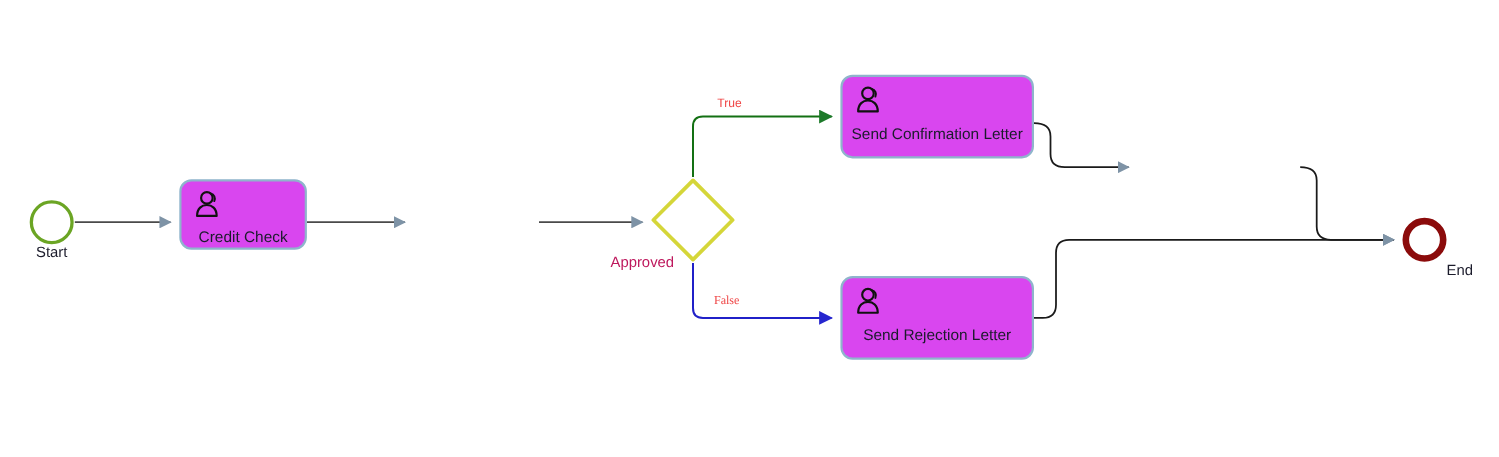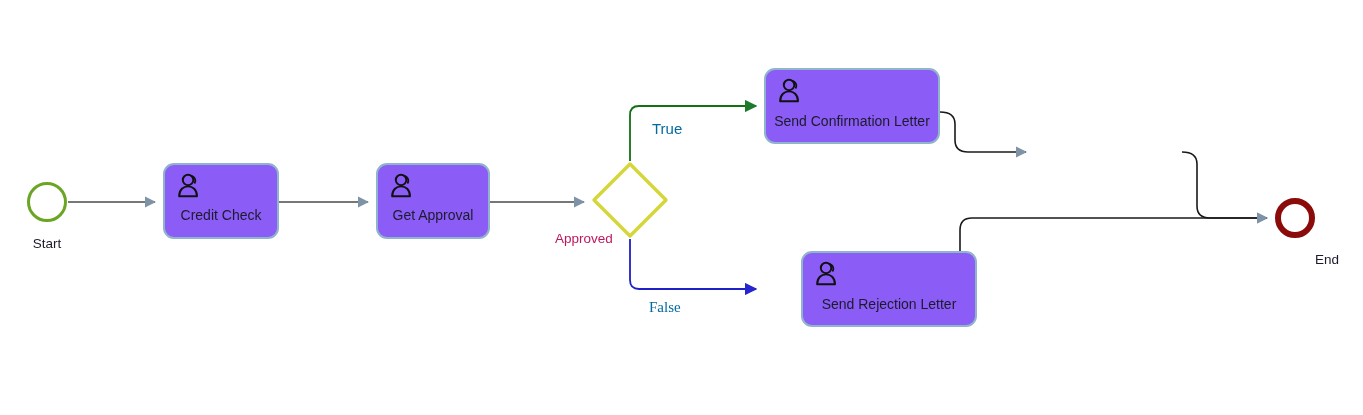--- a/index.html
+++ b/index.html
@@ -38,28 +38,27 @@
   }
   .event-end {
     border: 6px solid #8b0b0b;
   }
   .event-label {
     position: absolute;
     text-align: center;
     font-size: 13.5px;
     color: #1b1b2b;
     white-space: nowrap;
-    margin-top: 14px;
   }
 
   
   .task {
     position: absolute;
     box-sizing: border-box;
-    background: #8b5cf6;
+    background: #d946ef;
     border: 2px solid #8fb4cc;
     border-radius: 11px;
   }
   .task-label {
     position: absolute;
     left: 0;
     right: 0;
     text-align: center;
     font-size: 14px;
     color: #1b1b2b;
@@ -80,24 +79,23 @@
   .gateway-label {
     position: absolute;
     font-size: 13.5px;
     color: #be185d;
     white-space: nowrap;
   }
 
   
   .edge-label {
     position: absolute;
-    font-size: 15px;
-    color: #0369a1;
+    font-size: 11px;
+    color: #ef4444;
     white-space: nowrap;
-    margin-top: 32px;
   }
 </style>
 </head>
 <body>
 
 <div id="canvas">
 
   <svg id="edges" viewBox="0 0 1363 415" xmlns="http://www.w3.org/2000/svg">
     <defs>
       <marker id="ah-gray" viewBox="0 0 10 10" refX="9" refY="5" markerWidth="7" markerHeight="7" orient="auto-start-reverse">
@@ -127,41 +125,31 @@
     <path d="M 940 112 Q 955 112 955 124 L 955 140 Q 955 152 968 152 L 1026 152" fill="none" stroke="#1a1a1a" stroke-width="1.6" marker-end="url(#ah-dark)"></path>
 
     <path d="M 1182 152 Q 1197 152 1197 164 L 1197 206 Q 1197 218 1210 218 L 1267 218" fill="none" stroke="#1a1a1a" stroke-width="1.6" marker-end="url(#ah-dark)"></path>
 
     <path d="M 940 289 L 948 289 Q 960 289 960 277 L 960 230 Q 960 218 972 218 L 1267 218" fill="none" stroke="#1a1a1a" stroke-width="1.6" marker-end="url(#ah-dark)"></path>
   </svg>
 
   <div class="event event-start" style="left:27px; top:182px; width:40px; height:40px;"></div>
   <div class="event-label" style="left:7px; top:222px; width:80px;">Start</div>
 
-  <div class="task" style="left:163px; top:163px; width:116px; height:76px;text-decoration:underline;">
+  <div class="task" style="left:163px; top:163px; width:116px; height:64px;text-decoration:underline;">
     <span class="task-icon">
       <svg viewBox="0 0 32 32" width="30" height="30" xmlns="http://www.w3.org/2000/svg">
         <circle cx="15" cy="9.5" r="5.6" fill="none" stroke="#111111" stroke-width="2.1"></circle>
         <path d="M5.5 27 C5.5 19.6 10.2 16.4 15 16.4 C19.8 16.4 24.5 19.6 24.5 27 Z" fill="none" stroke="#111111" stroke-width="2.1" stroke-linejoin="round"></path>
         <path d="M18.6 5.2 C22.2 6.1 23.6 9.6 22.2 12.6" fill="none" stroke="#111111" stroke-width="1.9" stroke-linecap="round"></path>
       </svg>
     </span>
     <span class="task-label" style="top:42px;">Credit Check</span>
   </div>
 
-  <div class="task" style="left:376px; top:163px; width:114px; height:76px;">
-    <span class="task-icon">
-      <svg viewBox="0 0 32 32" width="30" height="30" xmlns="http://www.w3.org/2000/svg">
-        <circle cx="15" cy="9.5" r="5.6" fill="none" stroke="#111111" stroke-width="2.1"></circle>
-        <path d="M5.5 27 C5.5 19.6 10.2 16.4 15 16.4 C19.8 16.4 24.5 19.6 24.5 27 Z" fill="none" stroke="#111111" stroke-width="2.1" stroke-linejoin="round"></path>
-        <path d="M18.6 5.2 C22.2 6.1 23.6 9.6 22.2 12.6" fill="none" stroke="#111111" stroke-width="1.9" stroke-linecap="round"></path>
-      </svg>
-    </span>
-    <span class="task-label" style="top:42px;">Get Approval</span>
-  </div>
 
   <div class="gateway" style="left:591px; top:161px; width:78px; height:78px;">
     <svg viewBox="0 0 78 78" width="78" height="78" xmlns="http://www.w3.org/2000/svg">
       <polygon points="39,3 75,39 39,75 3,39" fill="#ffffff" stroke="#d5d639" stroke-width="3.4" stroke-linejoin="round"></polygon>
     </svg>
   </div>
   <div class="gateway-label" style="left:555px; top:231px;">Approved</div>
 
   <div class="edge-label" style="left:652px; top:88px;">True</div>
 
@@ -172,21 +160,21 @@
       <svg viewBox="0 0 32 32" width="30" height="30" xmlns="http://www.w3.org/2000/svg">
         <circle cx="15" cy="9.5" r="5.6" fill="none" stroke="#111111" stroke-width="2.1"></circle>
         <path d="M5.5 27 C5.5 19.6 10.2 16.4 15 16.4 C19.8 16.4 24.5 19.6 24.5 27 Z" fill="none" stroke="#111111" stroke-width="2.1" stroke-linejoin="round"></path>
         <path d="M18.6 5.2 C22.2 6.1 23.6 9.6 22.2 12.6" fill="none" stroke="#111111" stroke-width="1.9" stroke-linecap="round"></path>
       </svg>
     </span>
     <span class="task-label" style="top:43px;">Send Confirmation Letter</span>
   </div>
 
 
-  <div class="task" style="left:764px; top:251px; width:176px; height:76px;margin-left:37px;">
+  <div class="task" style="left:764px; top:251px; width:176px; height:76px;">
     <span class="task-icon">
       <svg viewBox="0 0 32 32" width="30" height="30" xmlns="http://www.w3.org/2000/svg">
         <circle cx="15" cy="9.5" r="5.6" fill="none" stroke="#111111" stroke-width="2.1"></circle>
         <path d="M5.5 27 C5.5 19.6 10.2 16.4 15 16.4 C19.8 16.4 24.5 19.6 24.5 27 Z" fill="none" stroke="#111111" stroke-width="2.1" stroke-linejoin="round"></path>
         <path d="M18.6 5.2 C22.2 6.1 23.6 9.6 22.2 12.6" fill="none" stroke="#111111" stroke-width="1.9" stroke-linecap="round"></path>
       </svg>
     </span>
     <span class="task-label" style="top:43px;">Send Rejection Letter</span>
   </div>
 

